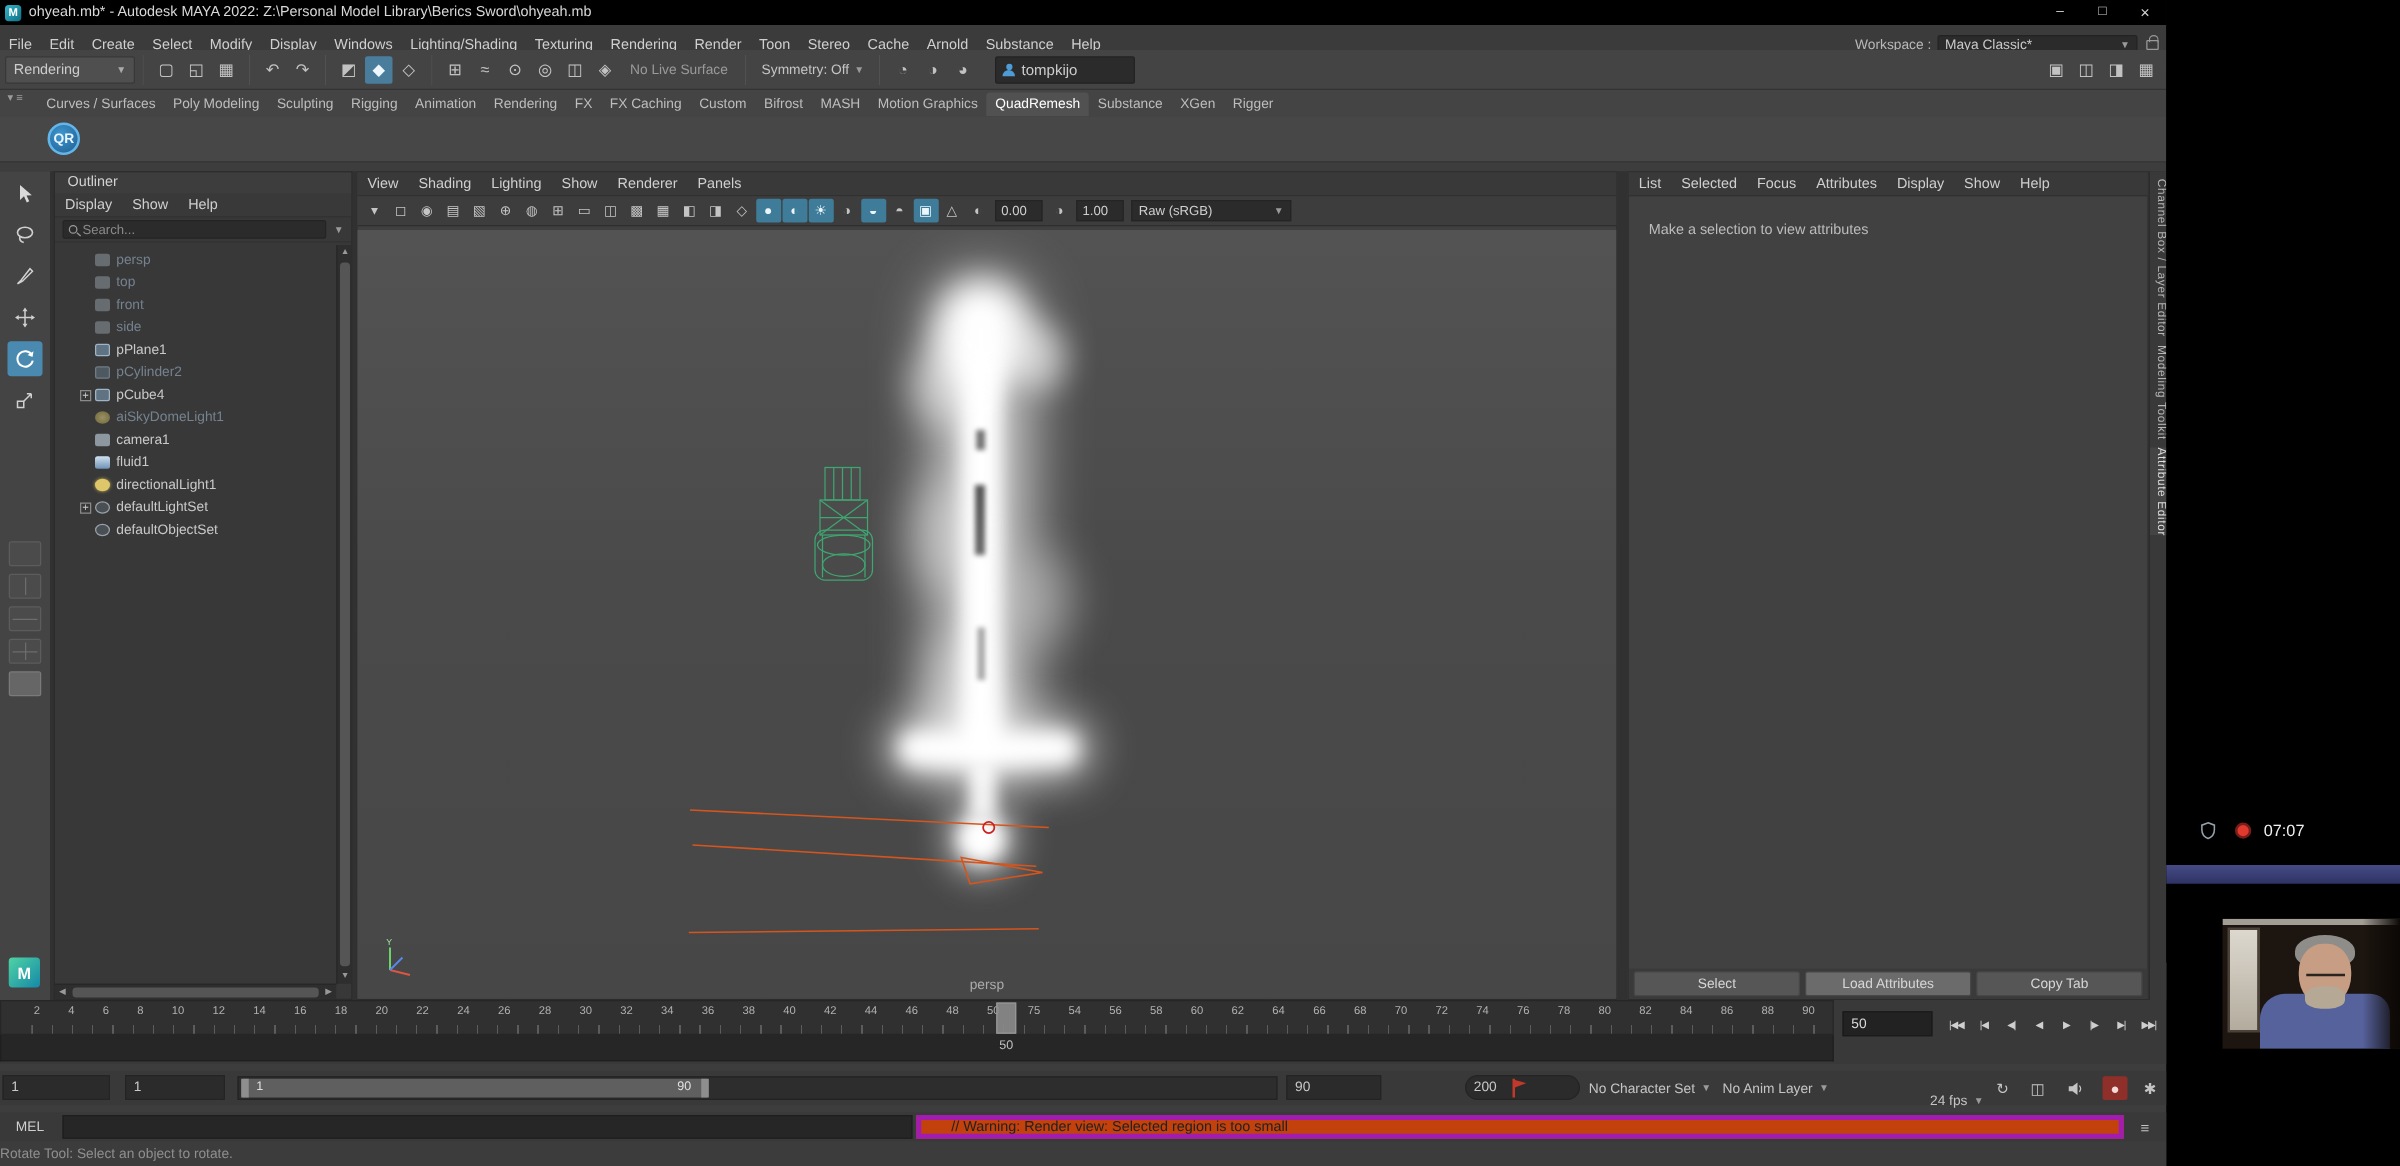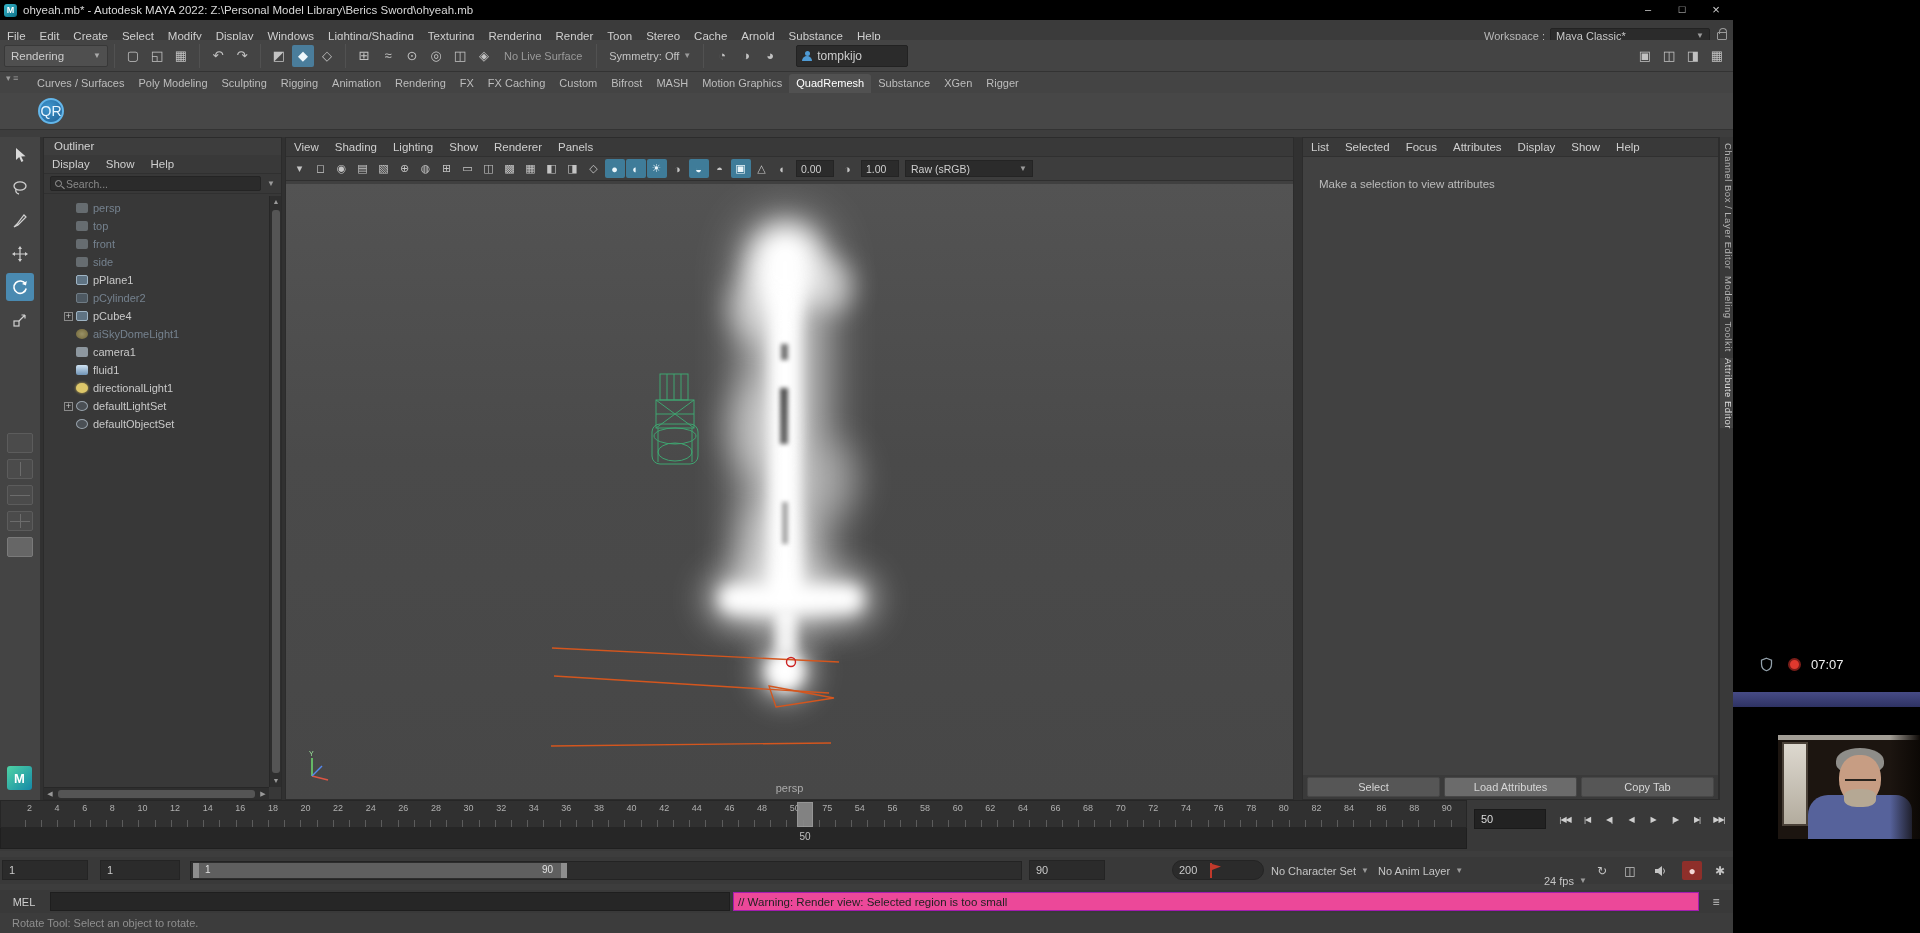--- a/index.html
+++ b/index.html
@@ -50,21 +50,21 @@
   .toolbar-right { margin-left:auto; display:flex; }
   
   .shelf-tabs { position:absolute; left:0; top:72px; width:100%; height:21px; background:#444;
     display:flex; align-items:flex-end; padding-left:30px; }
   .shelf-mini { position:absolute; left:6px; top:2px; width:22px; color:#9a9a9a; font-size:9px; line-height:9px; }
   .shelf-tab { padding:3px 7px 4px; font-size:11px; color:#bdbdbd; white-space:nowrap; }
   .shelf-tab.active { color:#fff; background:#515151; border-radius:3px 3px 0 0; }
   .shelf-content { position:absolute; left:0; top:93px; width:100%; height:37px; background:#474747;
     border-bottom:1px solid #333; display:flex; align-items:center; padding-left:38px; }
   .qr-btn { width:26px; height:26px; border-radius:50%; background:radial-gradient(circle at 40% 35%,#3f97cf,#1f5e92);
-    border:2px solid #63b6ea; color:#eaf6ff; font-size:14px; font-weight:normal; display:flex; align-items:center; justify-content:center; }
+    border:2px solid #63b6ea; color:#eaf6ff; font-size:11px; font-weight:bold; display:flex; align-items:center; justify-content:center; }
   
   .main { position:absolute; left:0; top:137px; width:100%; height:663px; background:#313131; }
   
   .toolbox { position:absolute; left:0; top:0; width:40px; height:663px; background:#444; }
   .tool { width:28px; height:28px; margin:4px auto 5px; display:flex; align-items:center; justify-content:center; border-radius:3px; }
   .tool.active { background:#4a8ab1; }
   .tool svg { display:block; }
   .layouts { position:absolute; left:7px; top:296px; }
   .layout-btn { width:26px; height:20px; border:1px solid #5c5c5c; background:#4b4b4b; margin-bottom:6px; position:relative; border-radius:2px; }
   .layout-btn.l2::before { content:""; position:absolute; left:50%; top:2px; bottom:2px; width:1px; background:#6c6c6c; }
@@ -157,27 +157,27 @@
   .rs-drop { position:absolute; top:4px; height:19px; display:flex; align-items:center; font-size:11px; color:#c5c5c5; }
   .rs-drop .arrow { font-size:8px; color:#9a9a9a; margin-left:5px; }
   .rs-icon { position:absolute; top:4px; width:20px; height:19px; display:flex; align-items:center; justify-content:center;
     color:#c4c4c4; font-size:12px; border-radius:2px; }
   .rs-icon.rec { background:#8e2f2a; color:#f3d9d7; }
   
   .cmd-row { position:absolute; left:0; top:890px; width:100%; height:23px; background:#393939; }
   .mel-label { position:absolute; left:0; top:0; width:48px; height:23px; display:flex; align-items:center;
     justify-content:center; font-size:11px; color:#cfcfcf; }
   .mel-input { position:absolute; left:50px; top:2px; width:680px; height:19px; background:#262626; border:1px solid #1e1e1e; }
-  .cmd-result { position:absolute; left:733px; top:2px; width:966px; height:19px; background:#ec4899; border:1px solid #a21caf;
-    color:#222; font-size:11.5px; display:flex; align-items:center; padding-left:4px; white-space:nowrap; overflow:hidden; }
+  .cmd-result { position:absolute; left:733px; top:2px; width:966px; height:19px; background:#c2410c; border:4px solid #a21caf;
+    color:#222; font-size:11.5px; display:flex; align-items:center; padding-left:24px; white-space:nowrap; overflow:hidden; }
   .script-icon { position:absolute; right:6px; top:2px; width:22px; height:19px; display:flex; align-items:center;
     justify-content:center; color:#c4c4c4; font-size:12px; }
   
   .help-row { position:absolute; left:0; top:913px; width:100%; height:20px; background:#3c3c3c;
-    display:flex; align-items:center; padding-left:12px; color:#8f8f8f; font-size:11px; }
+    display:flex; align-items:center; color:#8f8f8f; font-size:11px; }
   
   .right-black { position:absolute; left:1733px; top:0; width:187px; height:770px; background:#000; }
   .rec-row { position:absolute; left:0; top:652px; width:100%; height:24px; display:flex; align-items:center; padding-left:26px; }
   .rec-dot { width:13px; height:13px; border-radius:50%; background:#e0392e; border:2px solid #7a1d18; margin:0 10px 0 14px; }
   .rec-time { color:#efefef; font-size:13px; }
   .blue-strip { position:absolute; left:0; top:692px; width:100%; height:15px; background:linear-gradient(#464b85,#2e3263); }
   .webcam { position:absolute; left:45px; top:735px; width:142px; height:104px; background:#1c1510; overflow:hidden; }
   .cam-top { position:absolute; left:0; top:0; right:0; height:5px; background:#cfcbc2; opacity:.75; }
   .cam-window { position:absolute; left:4px; top:7px; width:26px; height:84px;
     background:linear-gradient(#ddd8cf,#b3ac9e); border:2px solid #4a4138; }

